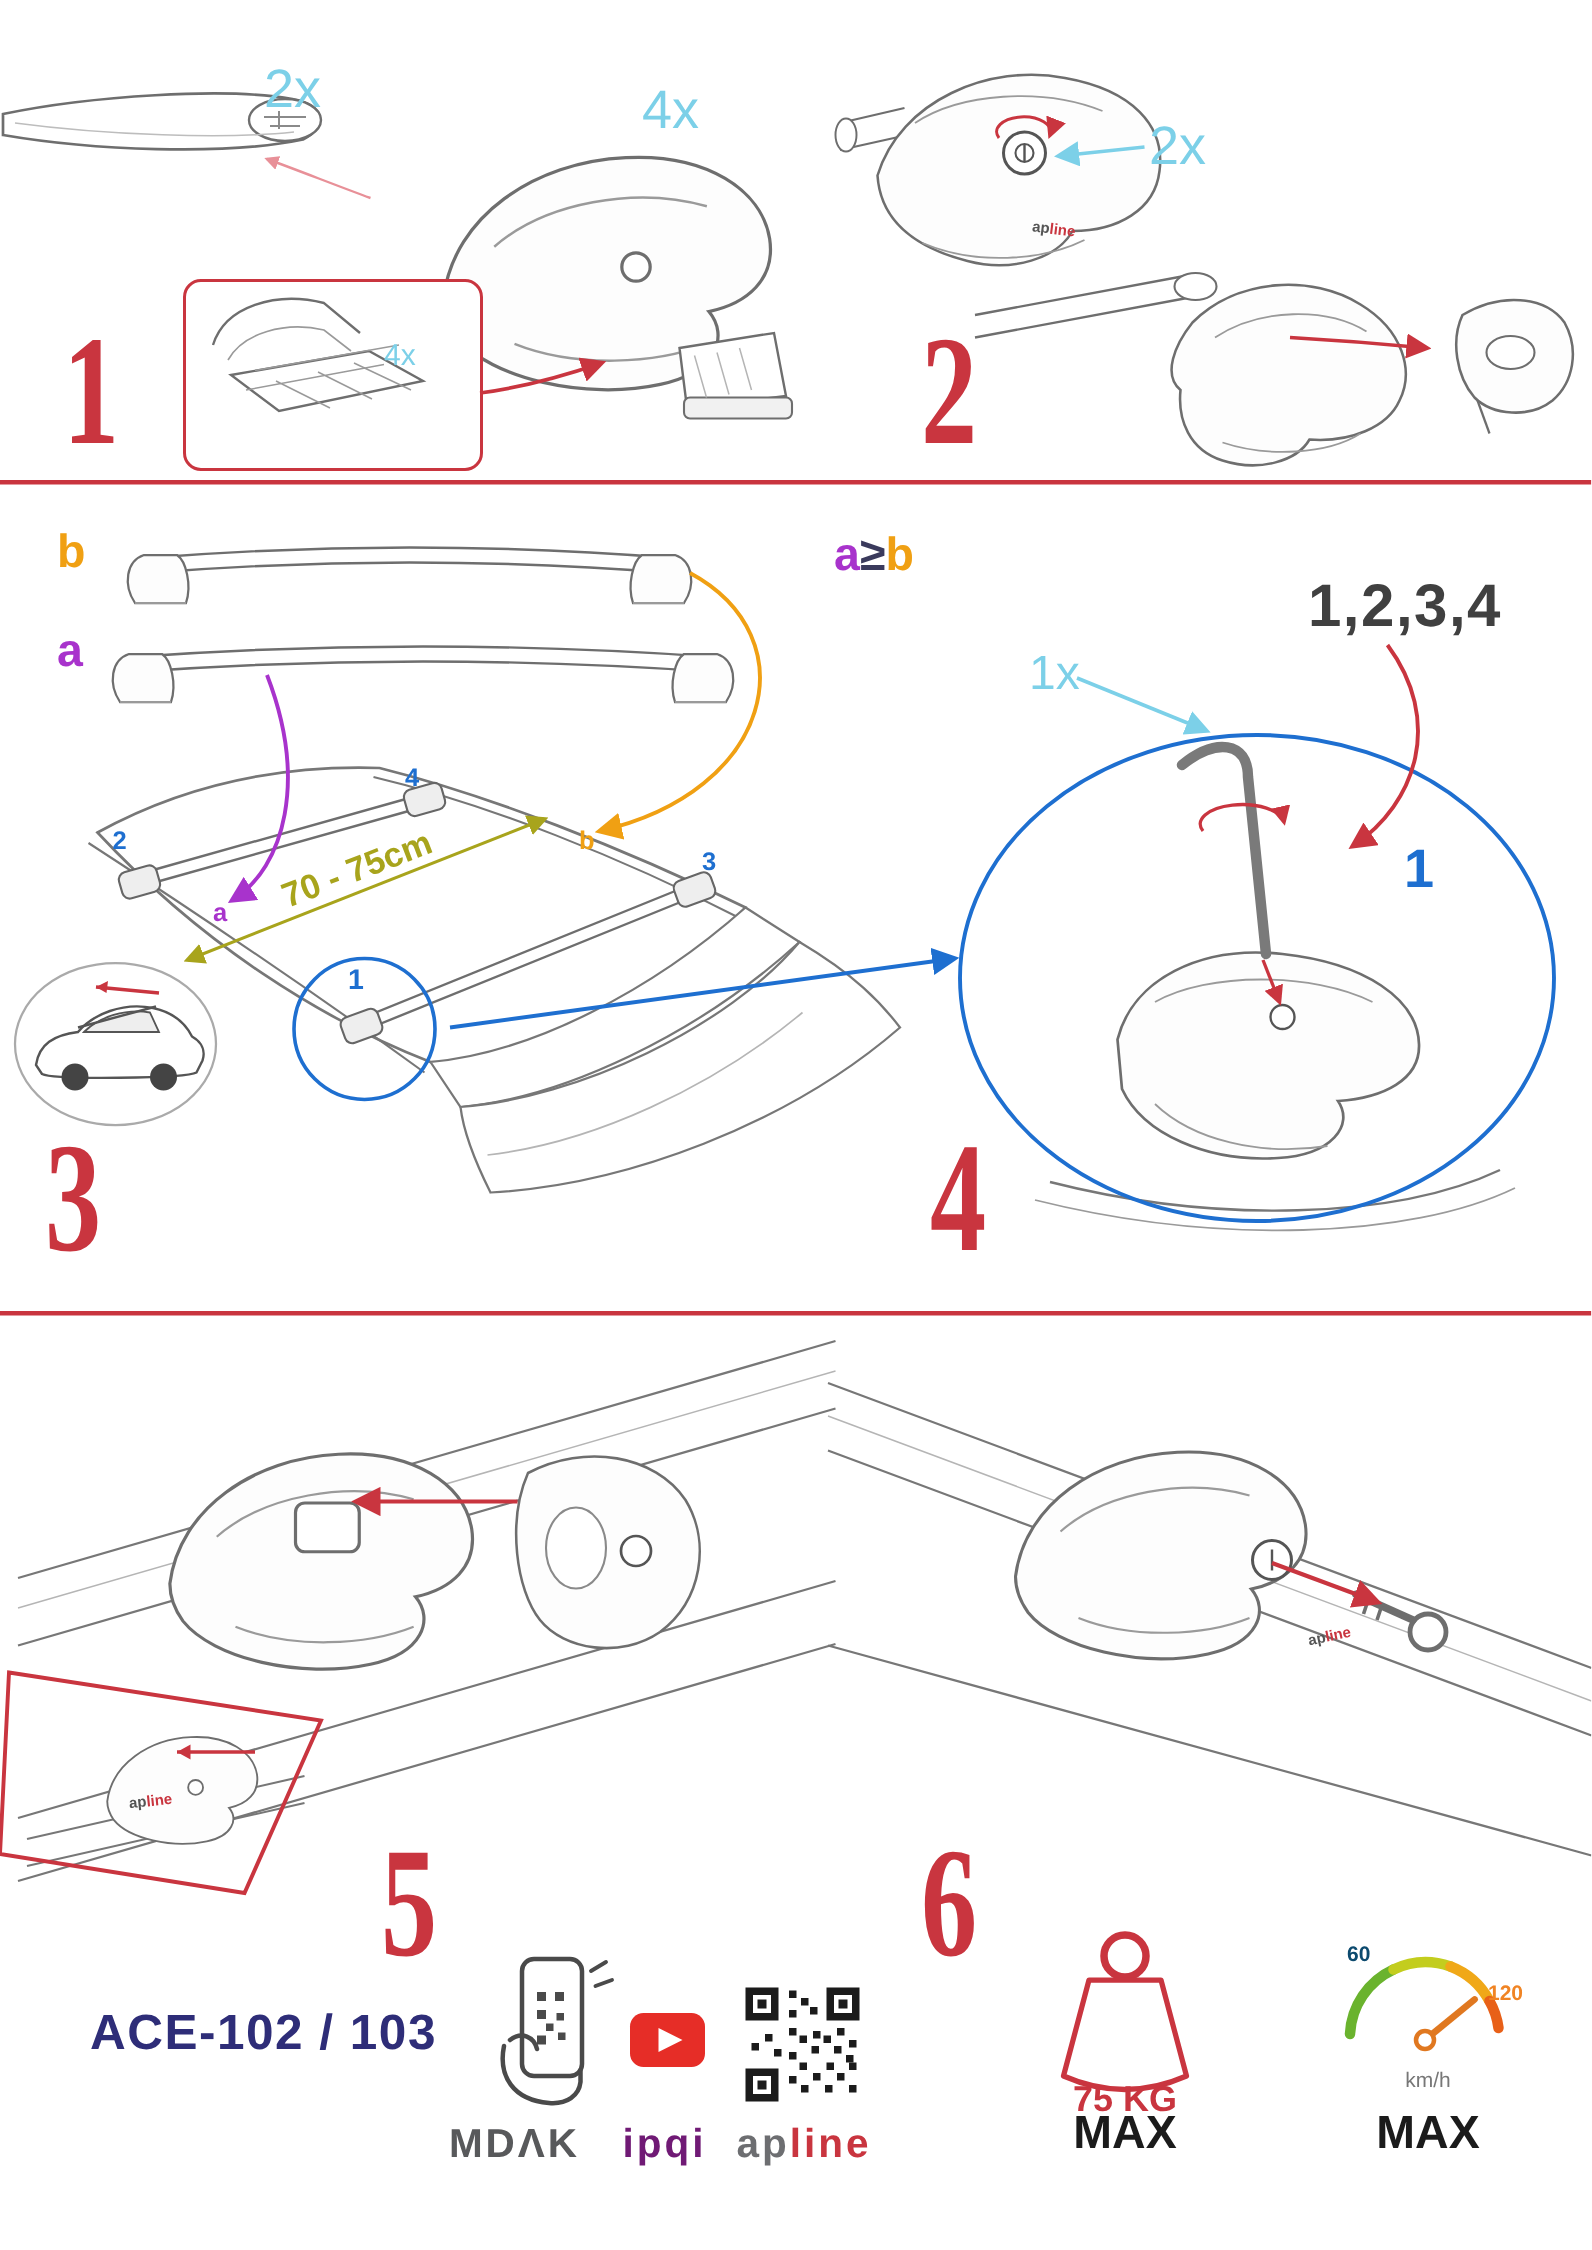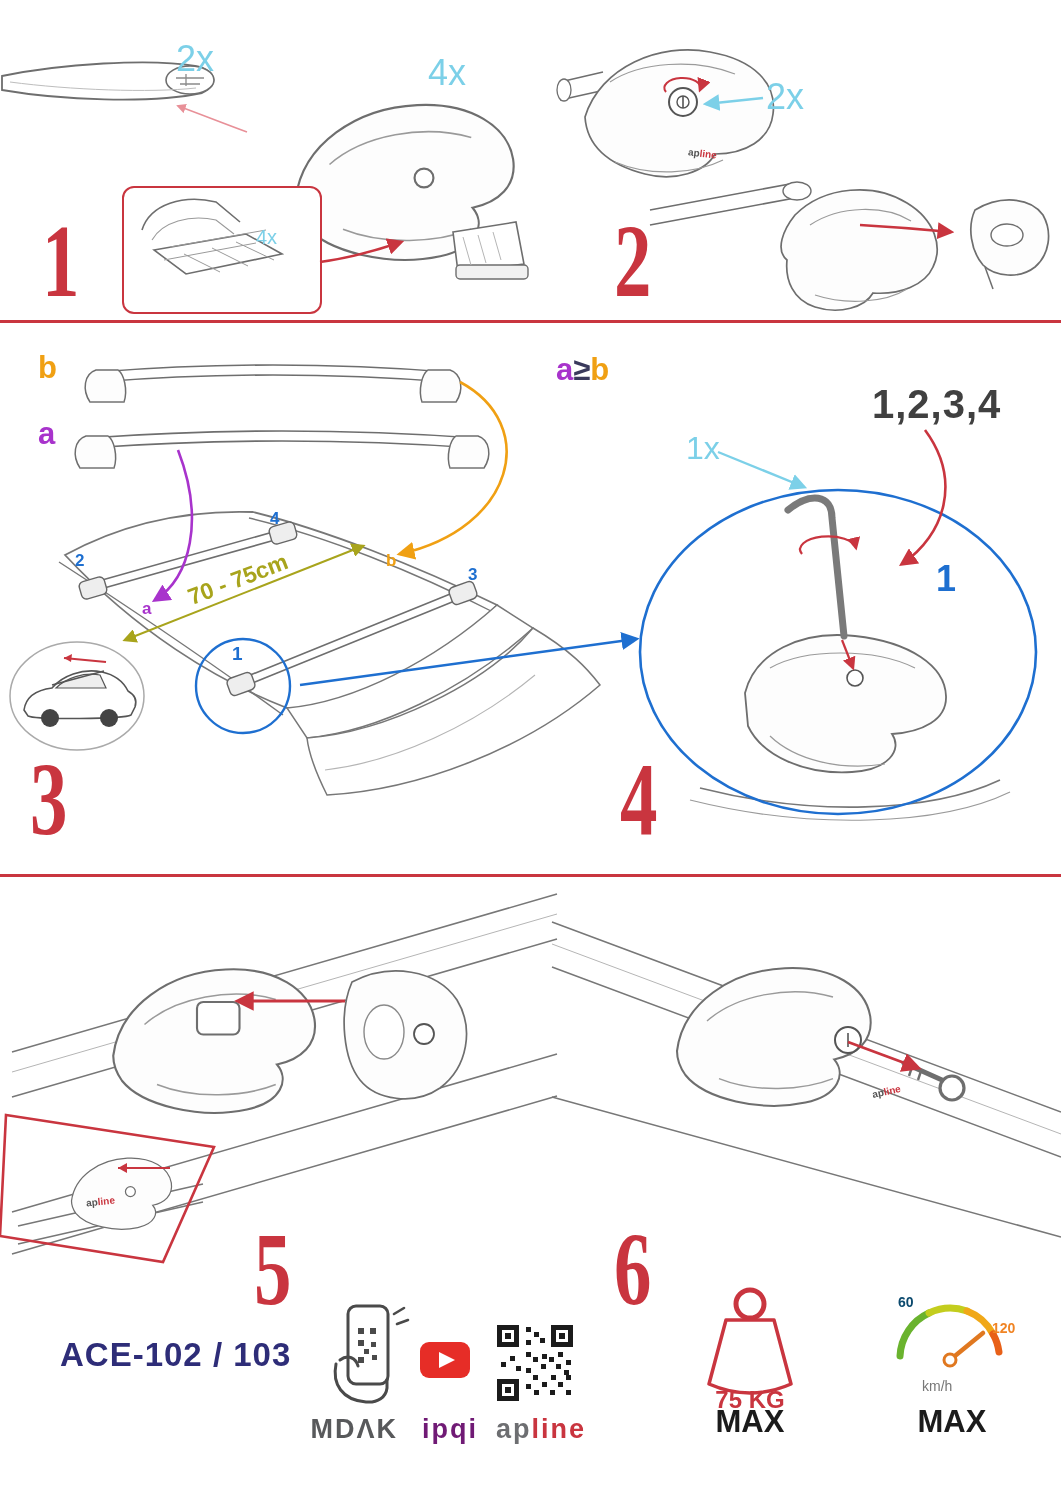--- a/index.html
+++ b/index.html
@@ -16,27 +16,27 @@
   .poslbl{font-size:17px;font-weight:700;line-height:1}
   .dim{font-size:23px;font-weight:700;color:#a8a41c;transform:rotate(-21deg);
        transform-origin:center;width:200px;text-align:center}
   .order{font-size:40px;font-weight:700;color:#404040;letter-spacing:1px}
   .bigone{font-size:36px;font-weight:700;color:#1e6fd0}
   .mini-brand{font-size:10px;font-weight:700;white-space:nowrap}
   .mini-brand .g{color:#555}.mini-brand .r{color:#c9353f}
   .model{font-size:33px;font-weight:700;color:#2e2d78;letter-spacing:1px;white-space:nowrap}
   .apart{font-size:30px;font-weight:700;letter-spacing:.5px;white-space:nowrap}
   .apart .g{color:#3f3f3f}.apart .r{color:#c9353f}
-  .partner{font-size:27px;font-weight:700;color:#58595b;letter-spacing:2px;text-align:right}
+  .partner{font-size:27px;font-weight:700;color:#58595b;letter-spacing:2px;text-align:center}
   .partner.light{color:#701a75}
   .apline-lg .g{color:#6d6e71}.apline-lg .r{color:#c9353f}
   .wval{font-size:24px;font-weight:700;color:#c9353f;text-align:center}
   .maxlbl{font-size:31px;font-weight:700;color:#1b1b1b;text-align:center}
   .spd{font-size:14px;font-weight:700}
-  .kmh{font-size:14px;color:#777;text-align:left}
+  .kmh{font-size:14px;color:#777;text-align:center}
   svg{display:block;overflow:visible}
 </style>
 </head>
 <body>
 
 <div id="page">
 
   <svg class="abs" style="left:0;top:38px" width="250" height="100" viewBox="0 0 250 100">
     <path d="M2,38 C60,26 150,20 195,28 C216,32 220,46 202,55 C150,66 60,62 2,52 Z" fill="#fff" stroke="#6e6e6e" stroke-width="1.8"></path>
     <ellipse cx="190" cy="42" rx="24" ry="14" fill="#fff" stroke="#6e6e6e" stroke-width="1.6"></ellipse>

